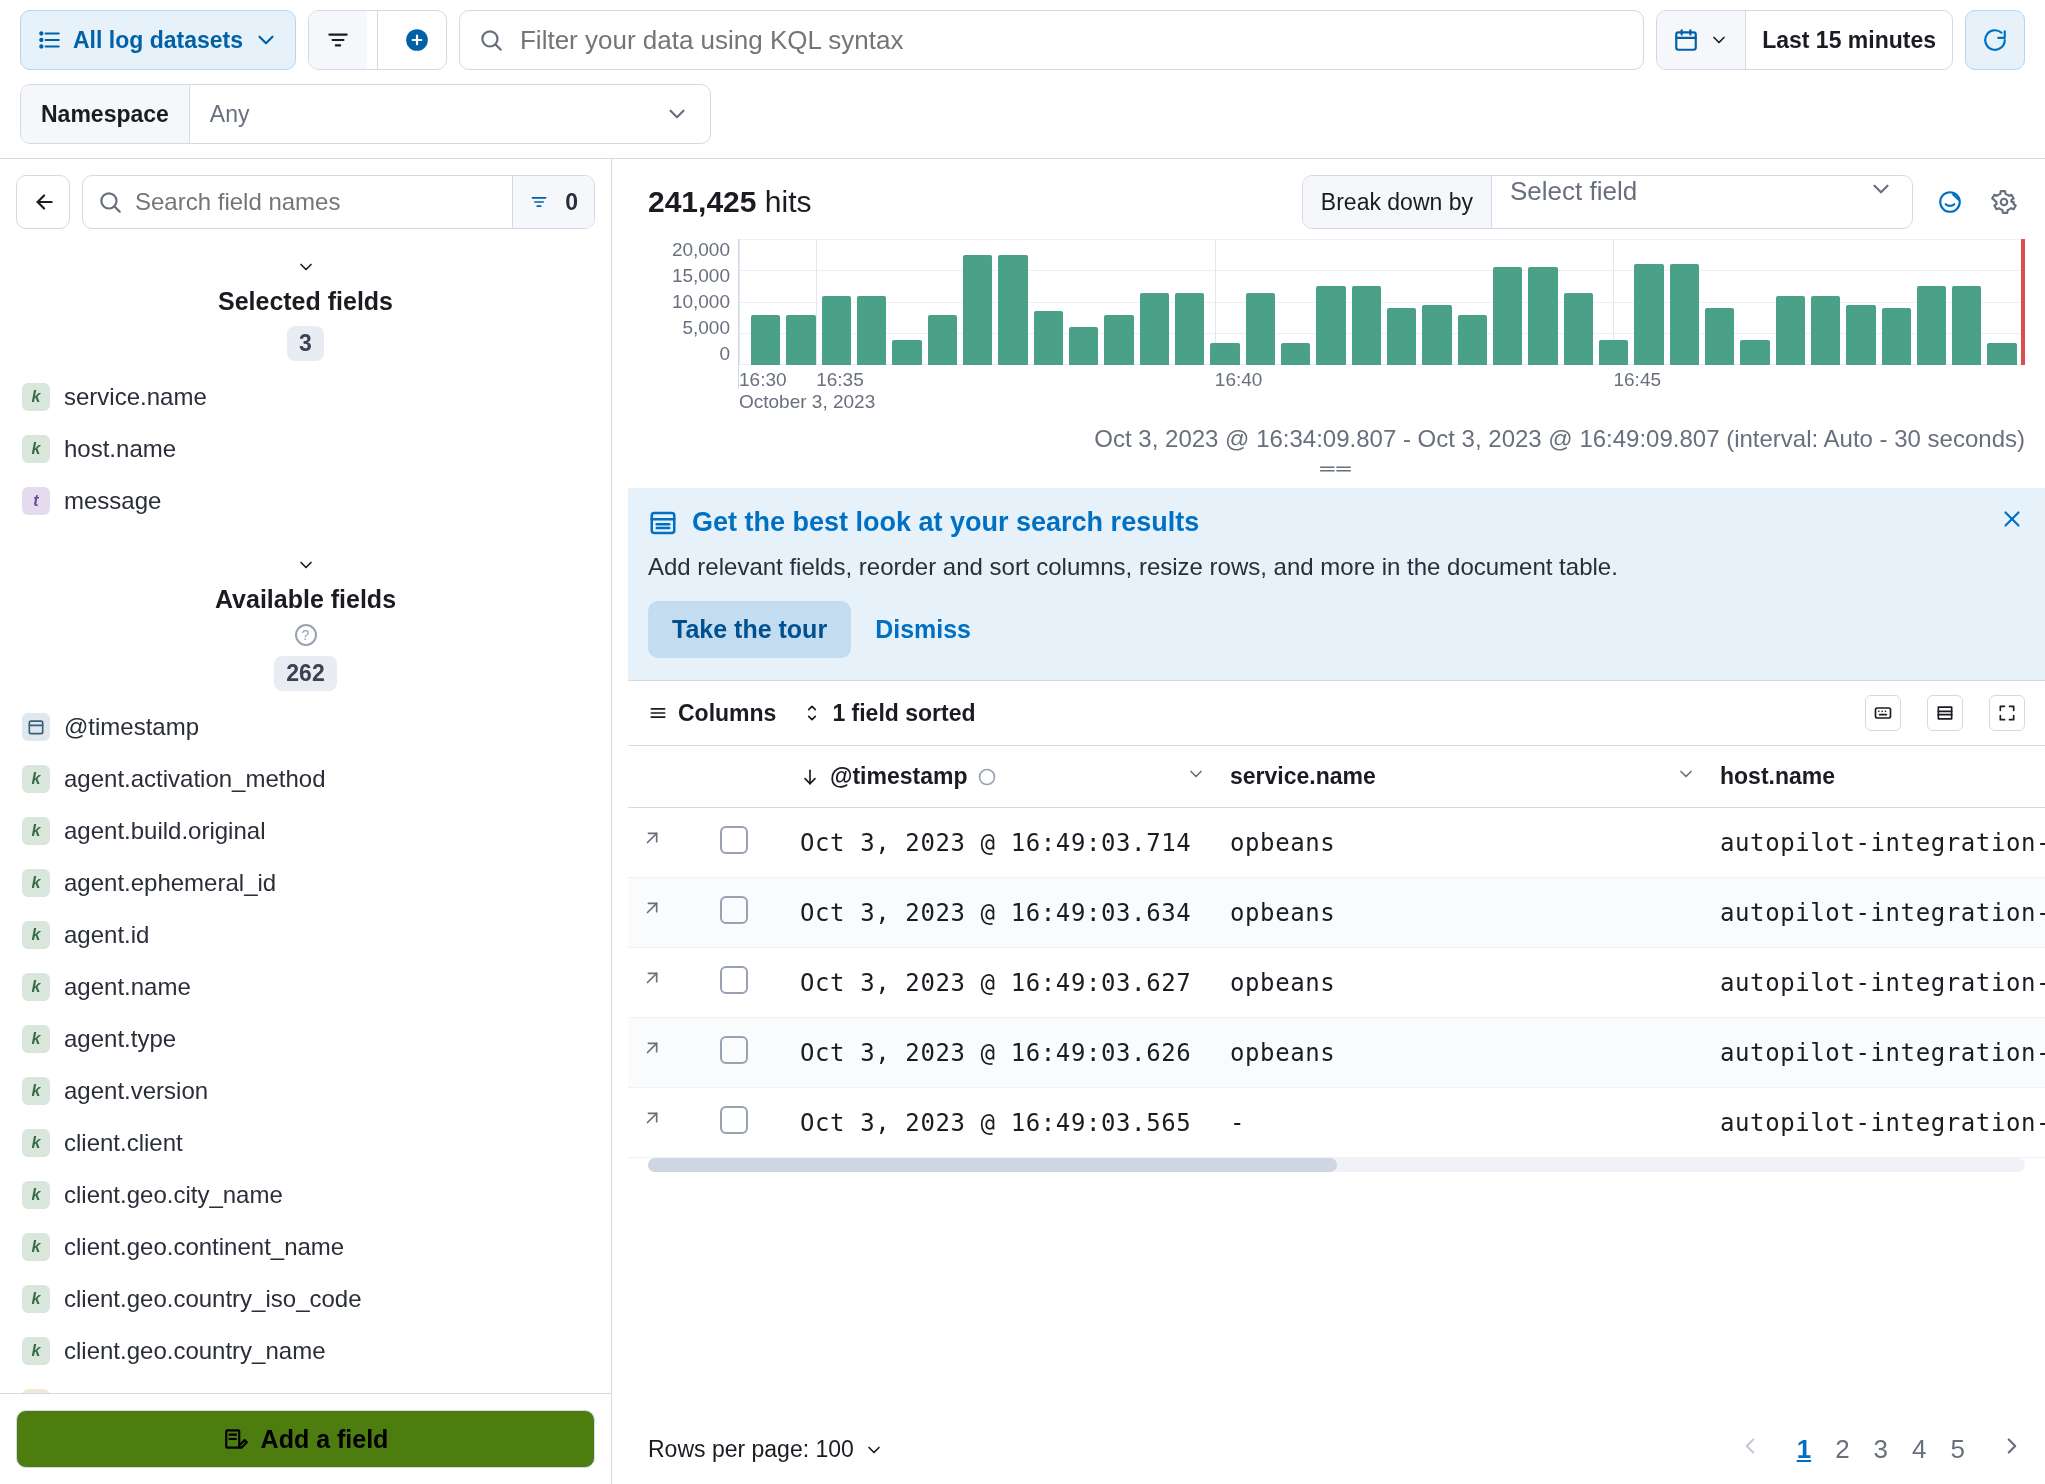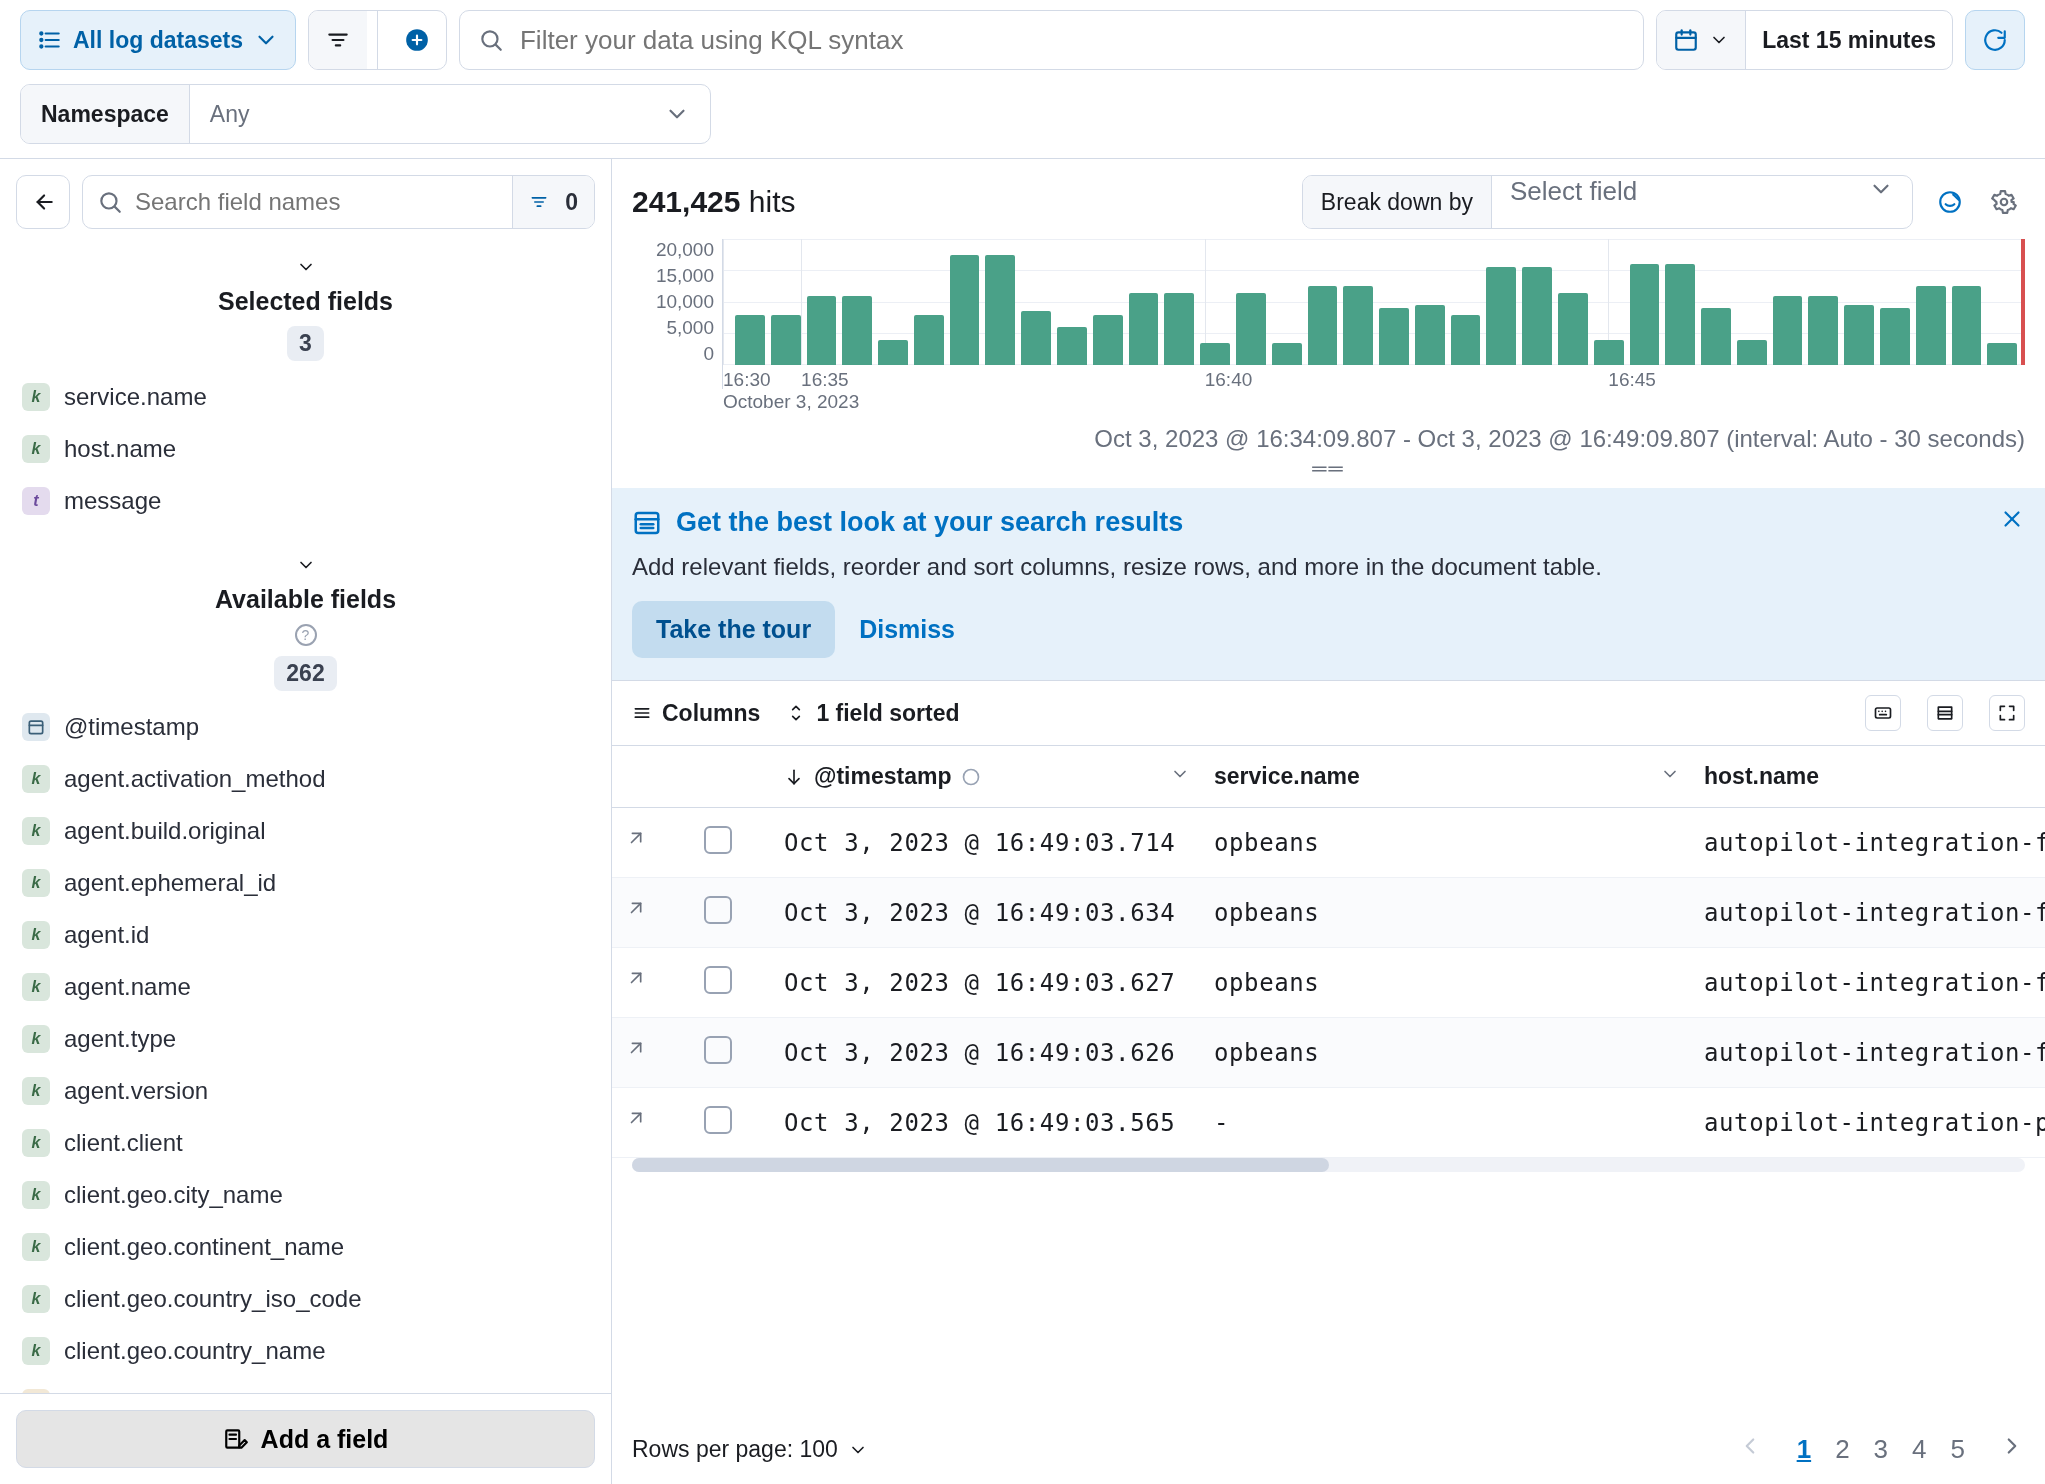--- a/index.html
+++ b/index.html
@@ -50,21 +50,21 @@
   .date-picker .seg.shade { background: var(--bg-shade); border-right: 1px solid var(--border); }
   .date-picker .label { font-weight: 700; }
 
   
   .topbar2 { display: flex; gap: 12px; align-items: center; padding: 14px 20px 14px 20px; }
   .ns-select { display: flex; align-items: stretch; border: 1px solid var(--border); border-radius: 10px; height: 60px; overflow: hidden; }
   .ns-select .lbl { display: flex; align-items: center; padding: 0 20px; background: var(--bg-shade); font-weight: 700; border-right: 1px solid var(--border); }
   .ns-select .val { display: flex; align-items: center; padding: 0 20px; width: 520px; justify-content: space-between; color: var(--text-subdued); }
 
   
-  .body { display: flex; flex: 1; border-top: 1px solid var(--border); min-height: 0; }
+  .body { display: flex; flex: 1; border-top: 1px solid var(--border); min-height: 0; gap: 16px; }
 
   
   .sidebar { width: 612px; display: flex; flex-direction: column; border-right: 1px solid var(--border); position: relative; }
   .side-top { display: flex; gap: 12px; align-items: center; padding: 16px; }
   .side-top .collapse { width: 54px; height: 54px; border: 1px solid var(--border); border-radius: 10px; display: flex; align-items: center; justify-content: center; }
   .field-search { flex: 1; display: flex; align-items: center; gap: 10px; border: 1px solid var(--border); border-radius: 10px; height: 54px; padding: 0 14px; color: var(--text-subdued); overflow: hidden; }
   .field-search input { flex: 1; border: none; outline: none; font-size: 24px; background: transparent; }
   .field-search .suffix { display: flex; align-items: center; gap: 16px; background: var(--bg-shade); margin: -14px -14px -14px 0; padding: 0 16px; align-self: stretch; border-left: 1px solid var(--border); color: #2a2e39; font-weight: 700; }
 
   .fields-scroll { flex: 1; overflow-y: auto; padding: 0 16px 8px 16px; }
@@ -76,21 +76,21 @@
   .field-list { display: flex; flex-direction: column; gap: 4px; }
   .field-row { display: flex; align-items: center; gap: 14px; padding: 10px 6px; border-radius: 6px; }
   .ftype { width: 28px; height: 28px; border-radius: 6px; display: inline-flex; align-items: center; justify-content: center; font-size: 16px; font-weight: 700; font-style: italic; }
   .ftype.k { background: #d9e6dc; color: #3a6b47; }
   .ftype.t { background: #e4dbee; color: #6b4a9c; }
   .ftype.date { background: #dfe8ef; color: #3b5f78; }
   .ftype.geo { background: #f2e8d6; color: #8a6a2e; }
   .field-row .fname { font-size: 24px; color: #2a2e39; }
 
   .side-footer { padding: 16px; border-top: 1px solid var(--border); background: #fff; }
-  .add-field-btn { width: 100%; height: 58px; border: 1px solid var(--border); border-radius: 10px; background: #e5e5e5; display: flex; align-items: center; justify-content: center; gap: 12px; font-weight: 800; font-size: 25px; }
+  .add-field-btn { width: 100%; height: 58px; border: 1px solid var(--border); border-radius: 10px; background: #4d7c0f; display: flex; align-items: center; justify-content: center; gap: 12px; font-weight: 800; font-size: 25px; }
 
   
   .main { flex: 1; display: flex; flex-direction: column; min-width: 0; }
   .main-hdr { display: flex; align-items: center; padding: 16px 20px 10px 20px; gap: 16px; }
   .hits { font-size: 30px; }
   .hits .n { font-weight: 800; }
   .breakdown { display: flex; align-items: stretch; border: 1px solid var(--border); border-radius: 10px; height: 54px; overflow: hidden; margin-left: auto; }
   .breakdown .lbl { display: flex; align-items: center; padding: 0 18px; background: var(--bg-shade); border-right: 1px solid var(--border); font-weight: 500; }
   .breakdown .val { display: flex; align-items: flex-start; justify-content: space-between; padding: 0 18px; width: 420px; color: var(--text-subdued); font-size: 26px; }
   .hdr-icons { display: flex; gap: 12px; }

